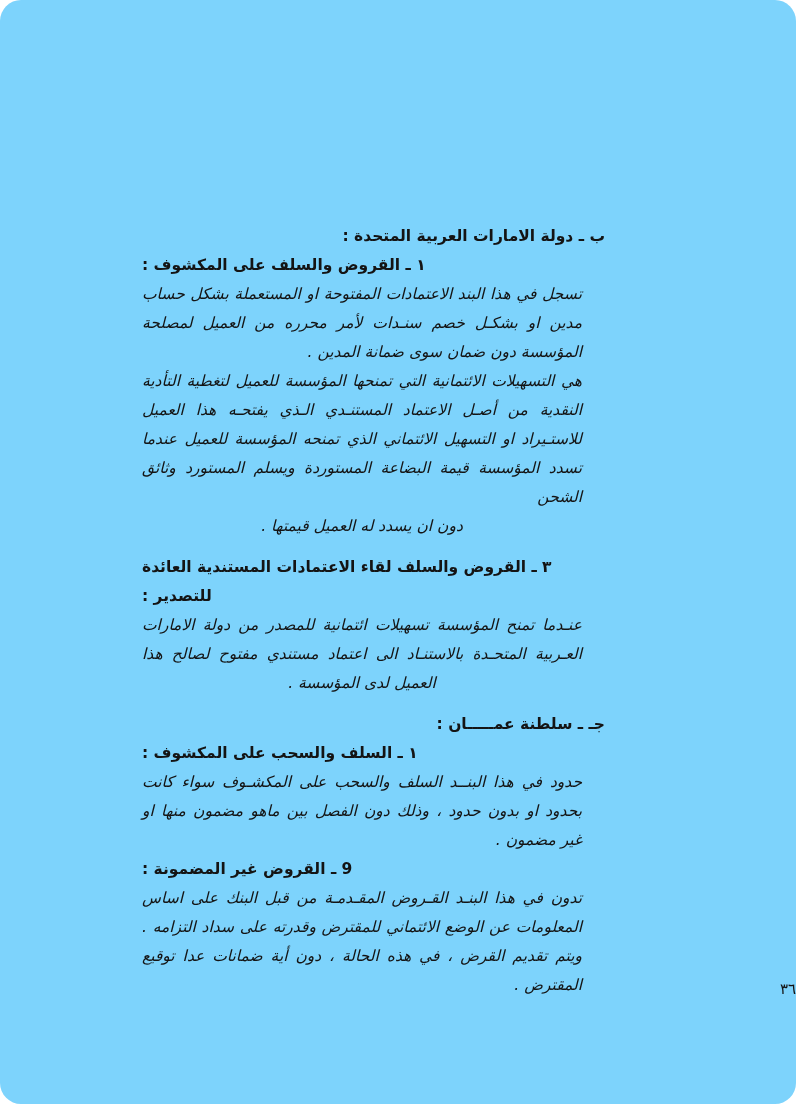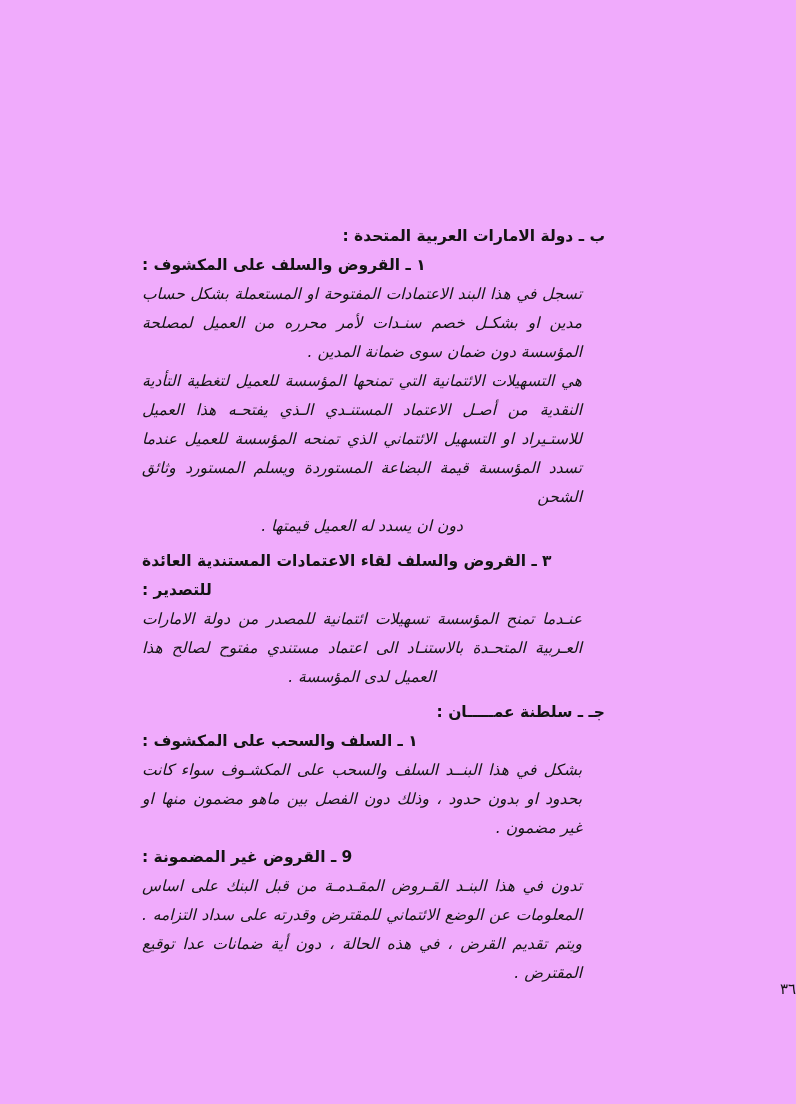--- a/index.html
+++ b/index.html
@@ -8,42 +8,43 @@
     height: 1104px;
     background: #ffffff;
     position: relative;
     font-family: "DejaVu Sans", sans-serif;
     color: #141414;
     overflow: hidden;
   }
   .page {
     position: absolute;
     inset: 0;
-    background: #f0abfc;
+    background: #7dd3fc;
+    border-radius: 21px;
   }
   .content {
     position: absolute;
     left: 142px;
     top: 222px;
     width: 463px;
     direction: rtl;
     font-size: 15.5px;
     line-height: 29px;
   }
   .h-a {
     font-weight: 700;
     text-align: right;
     margin-right: 0;
   }
   .h-num {
     font-weight: 700;
     text-align: left;
     margin-right: 8px;
   }
-  .gap-before { margin-top: 6px; }
+  .gap-before { margin-top: 12px; }
   .para { margin-right: 23px; }
   .ln {
     text-align: justify;
     text-align-last: justify;
     font-style: italic;
   }
   .ln.last-right  { text-align: right;  text-align-last: right; }
   .ln.last-center { text-align: center; text-align-last: center; }
   .page-number {
     position: absolute;
@@ -79,21 +80,21 @@
       </div>
       <div class="h-num gap-before">٣ ـ القروض والسلف لقاء الاعتمادات المستندية العائدة للتصدير :</div>
       <div class="para">
         <div class="ln">عنـدما تمنح المؤسسة تسهيلات ائتمانية للمصدر من دولة الامارات</div>
         <div class="ln">العـربية المتحـدة بالاستنـاد الى اعتماد مستندي مفتوح لصالح هذا</div>
         <div class="ln last-center">العميل لدى المؤسسة .</div>
       </div>
       <div class="h-a gap-before">جـ ـ سلطنة عمـــــان :</div>
       <div class="h-num">١ ـ السلف والسحب على المكشوف :</div>
       <div class="para">
-        <div class="ln">بشكل في هذا البنــد السلف والسحب على المكشـوف سواء كانت</div>
+        <div class="ln">حدود في هذا البنــد السلف والسحب على المكشـوف سواء كانت</div>
         <div class="ln">بحدود او بدون حدود ، وذلك دون الفصل بين ماهو مضمون منها او</div>
         <div class="ln last-right">غير مضمون .</div>
       </div>
       <div class="h-num">9 ـ القروض غير المضمونة :</div>
       <div class="para">
         <div class="ln">تدون في هذا البنـد القـروض المقـدمـة من قبل البنك على اساس</div>
         <div class="ln">المعلومات عن الوضع الائتماني للمقترض وقدرته على سداد التزامه .</div>
         <div class="ln">ويتم تقديم القرض ، في هذه الحالة ، دون أية ضمانات عدا توقيع</div>
         <div class="ln last-right">المقترض .</div>
       </div>

